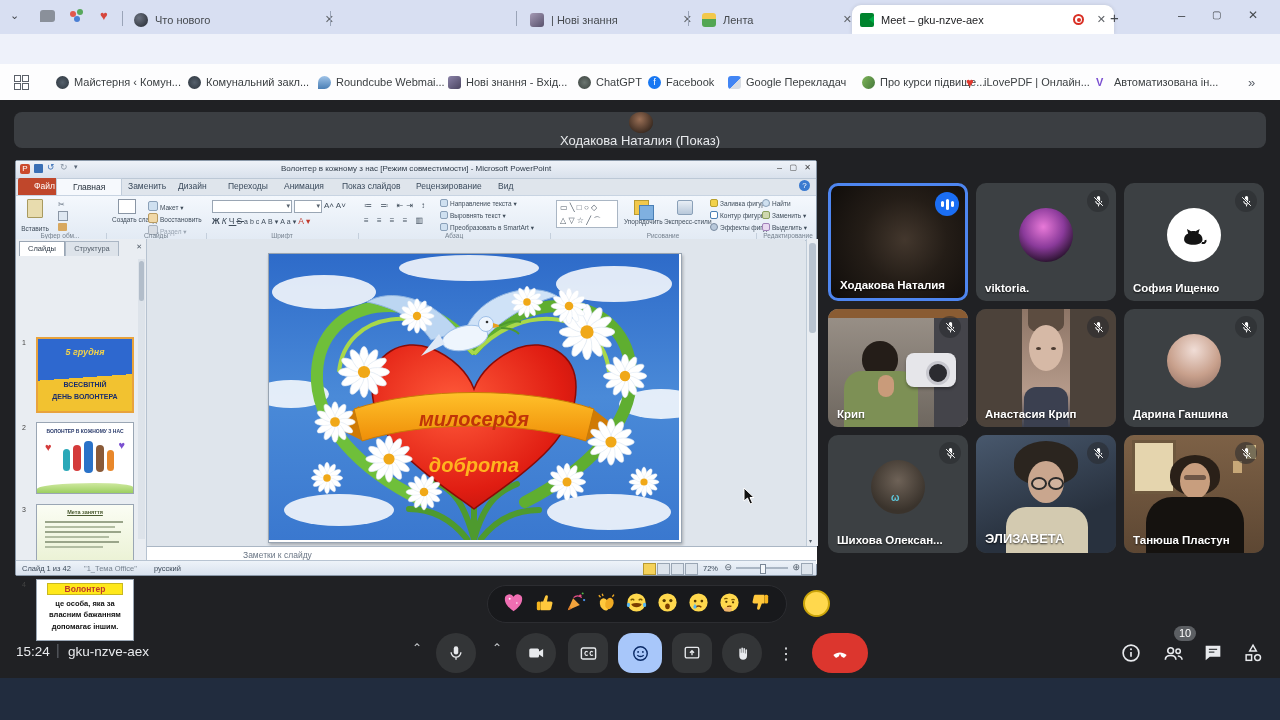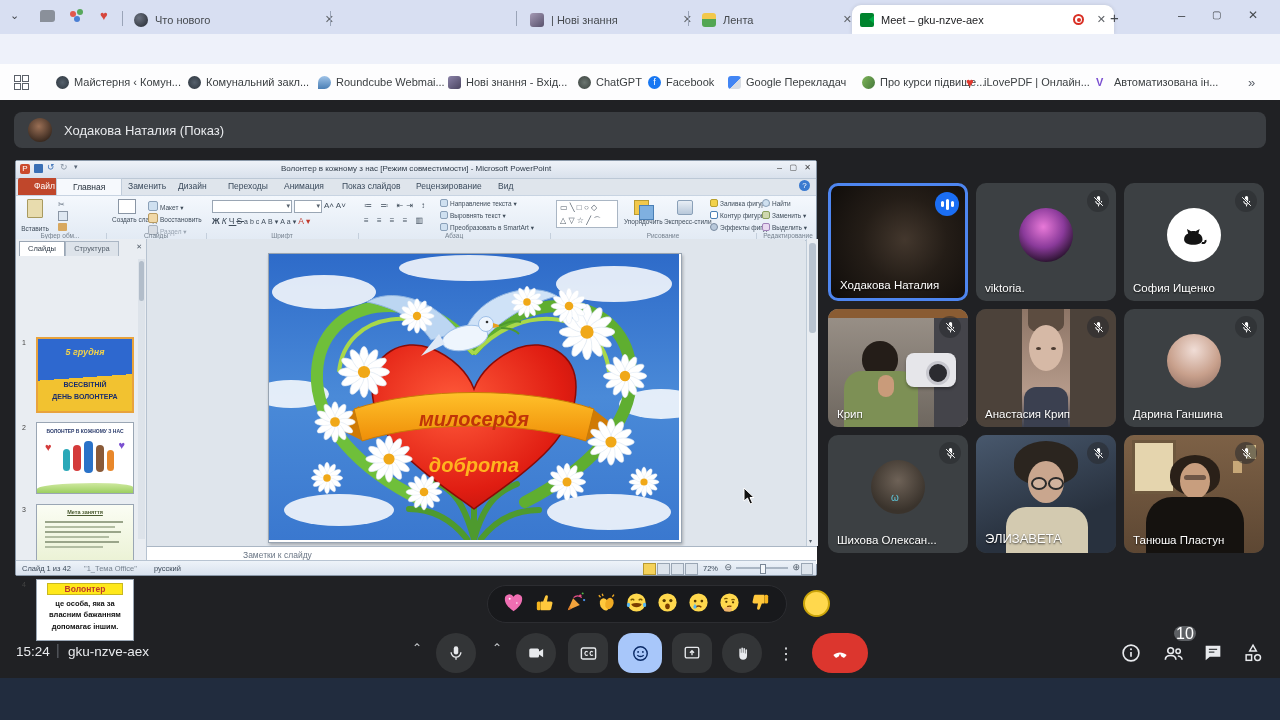--- a/index.html
+++ b/index.html
@@ -16,22 +16,22 @@
   .tabsep{position:absolute;top:11px;width:1px;height:15px;background:#9aa4b8;}
   .toolbar{position:absolute;left:0;top:34px;width:1280px;height:30px;background:#eef1fa;}
   .navic{position:absolute;top:37px;width:24px;height:24px;color:#5a6069;font-size:15px;text-align:center;line-height:24px;}
   .urlbox{position:absolute;left:104px;top:37px;width:1008px;height:25px;background:#fff;border-radius:13px;
           display:flex;align-items:center;font-size:12.5px;color:#202124;padding-left:6px;box-sizing:border-box;}
   .bookbar{position:absolute;left:0;top:64px;width:1280px;height:36px;background:#fdfdfe;}
   .bm{position:absolute;top:8px;height:20px;display:flex;align-items:center;font-size:11px;color:#3c4043;white-space:nowrap;}
   .bm .bic{width:13px;height:13px;border-radius:3px;margin-right:5px;flex:0 0 auto;}
   
   .banner{position:absolute;left:14px;top:112px;width:1252px;height:36px;background:#3b3e42;border-radius:8px;
-          display:flex;align-items:center;color:#e8eaed;font-size:13px;}
-  .tile{position:absolute;width:140px;height:118px;border-radius:10px;background:#3c4043;overflow:hidden;}
+          display:flex;align-items:center;color:#e8eaed;font-size:13px;flex-direction:column;}
+  .tile{position:absolute;width:140px;height:118px;border-radius:10px;background:#3c4043;overflow:hidden;font-weight:bold;}
   .tname{position:absolute;left:9px;bottom:7px;color:#fff;font-size:11.5px;text-shadow:0 1px 2px rgba(0,0,0,.8);max-width:120px;
          overflow:hidden;white-space:nowrap;}
   .micoff{position:absolute;right:7px;top:7px;width:22px;height:22px;border-radius:50%;background:rgba(40,42,45,.55);
           display:flex;align-items:center;justify-content:center;}
   .avcirc{position:absolute;left:50%;top:44%;transform:translate(-50%,-50%);width:54px;height:54px;border-radius:50%;}
   .ctlbtn{position:absolute;top:633px;height:40px;border-radius:50%;background:#333537;display:flex;align-items:center;justify-content:center;}
   .chev{position:absolute;top:641px;color:#c4c7ca;font-size:12px;}
   .ricon{position:absolute;top:642px;width:24px;height:24px;}
   .emopill{position:absolute;left:487px;top:585px;width:300px;height:38px;background:#18191c;border:1px solid #2c2d31;
            border-radius:20px;display:flex;align-items:center;justify-content:space-around;padding:0 10px;box-sizing:border-box;}
@@ -681,21 +681,21 @@
   </div>
   <div class="ctlbtn" style="left:770px;width:32px;background:none;">
     <span style="color:#e8eaed;font-size:16px;">⋮</span>
   </div>
   <div class="ctlbtn" style="left:812px;width:56px;background:#dc362e;border-radius:20px;">
     <svg width="20" height="20" viewBox="0 0 24 24">
         <path d="M4 14.5c4.6-4.3 11.4-4.3 16 0l-2.2 2.6c-.5.6-1.4.8-2.1.4l-2-1.2c-.5-.3-.8-.9-.8-1.5v-1.1a11.3 11.3 0 0 0-1.8 0v1.1c0 .6-.3 1.2-.8 1.5l-2 1.2c-.7.4-1.6.2-2.1-.4z" fill="#fff"></path>
       </svg>
   </div>
 
-  <div class="abs" style="left:1174px;top:626px;width:22px;height:15px;border-radius:8px;background:#5c5f63;color:#fff;font-size:16px;text-align:center;line-height:15px;"><span>10</span></div>
+  <div class="abs" style="left:1174px;top:626px;width:22px;height:15px;border-radius:8px;background:#5c5f63;color:#fff;font-size:11px;text-align:center;line-height:15px;"><span>10</span></div>
   <div class="ricon" style="left:1120px;">
     <svg width="22" height="22" viewBox="0 0 24 24">
         <circle cx="12" cy="12" r="8.6" fill="none" stroke="#e8eaed" stroke-width="1.8"></circle>
         <path d="M12 11v5" stroke="#e8eaed" stroke-width="1.8"></path>
         <circle cx="12" cy="8" r="1.1" fill="#e8eaed"></circle>
       </svg>
   </div>
   <div class="ricon" style="left:1162px;">
     <svg width="23" height="23" viewBox="0 0 24 24">
         <circle cx="9" cy="9" r="3" fill="none" stroke="#e8eaed" stroke-width="1.7"></circle>

